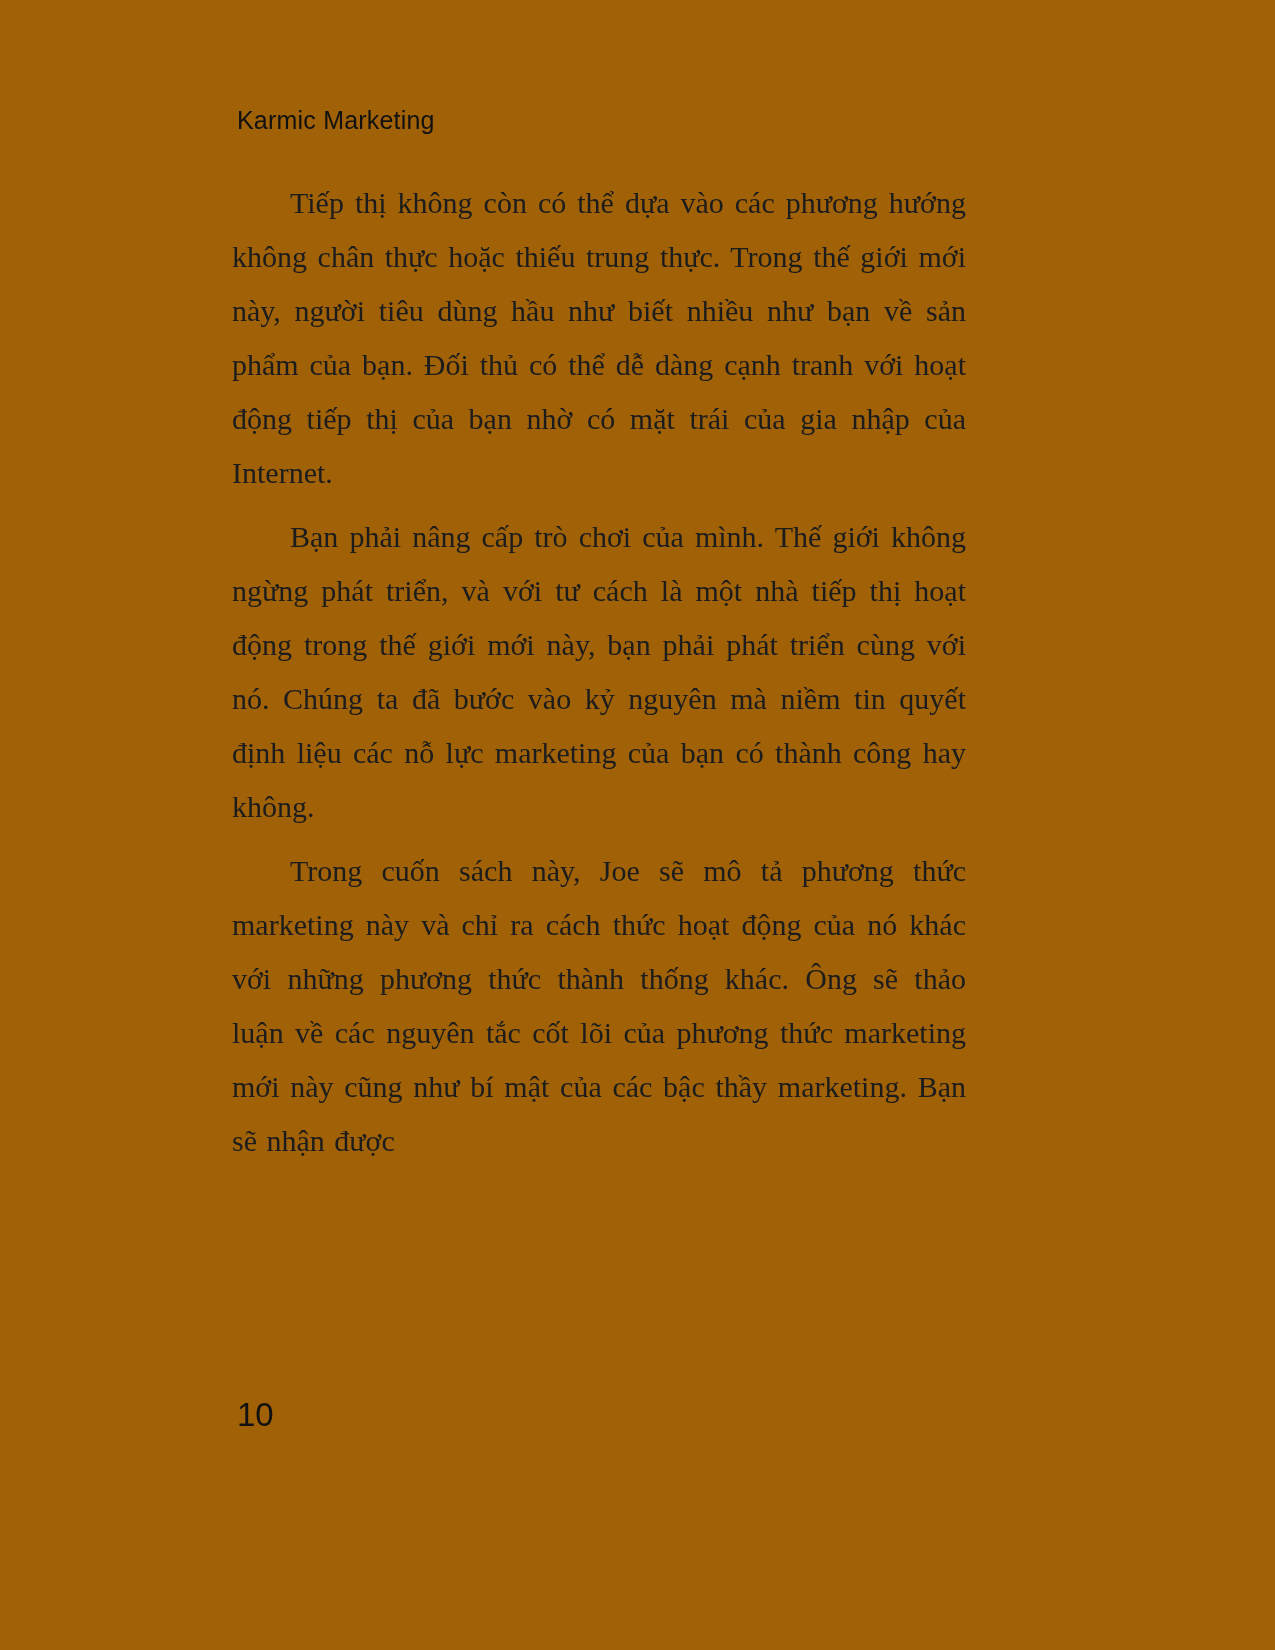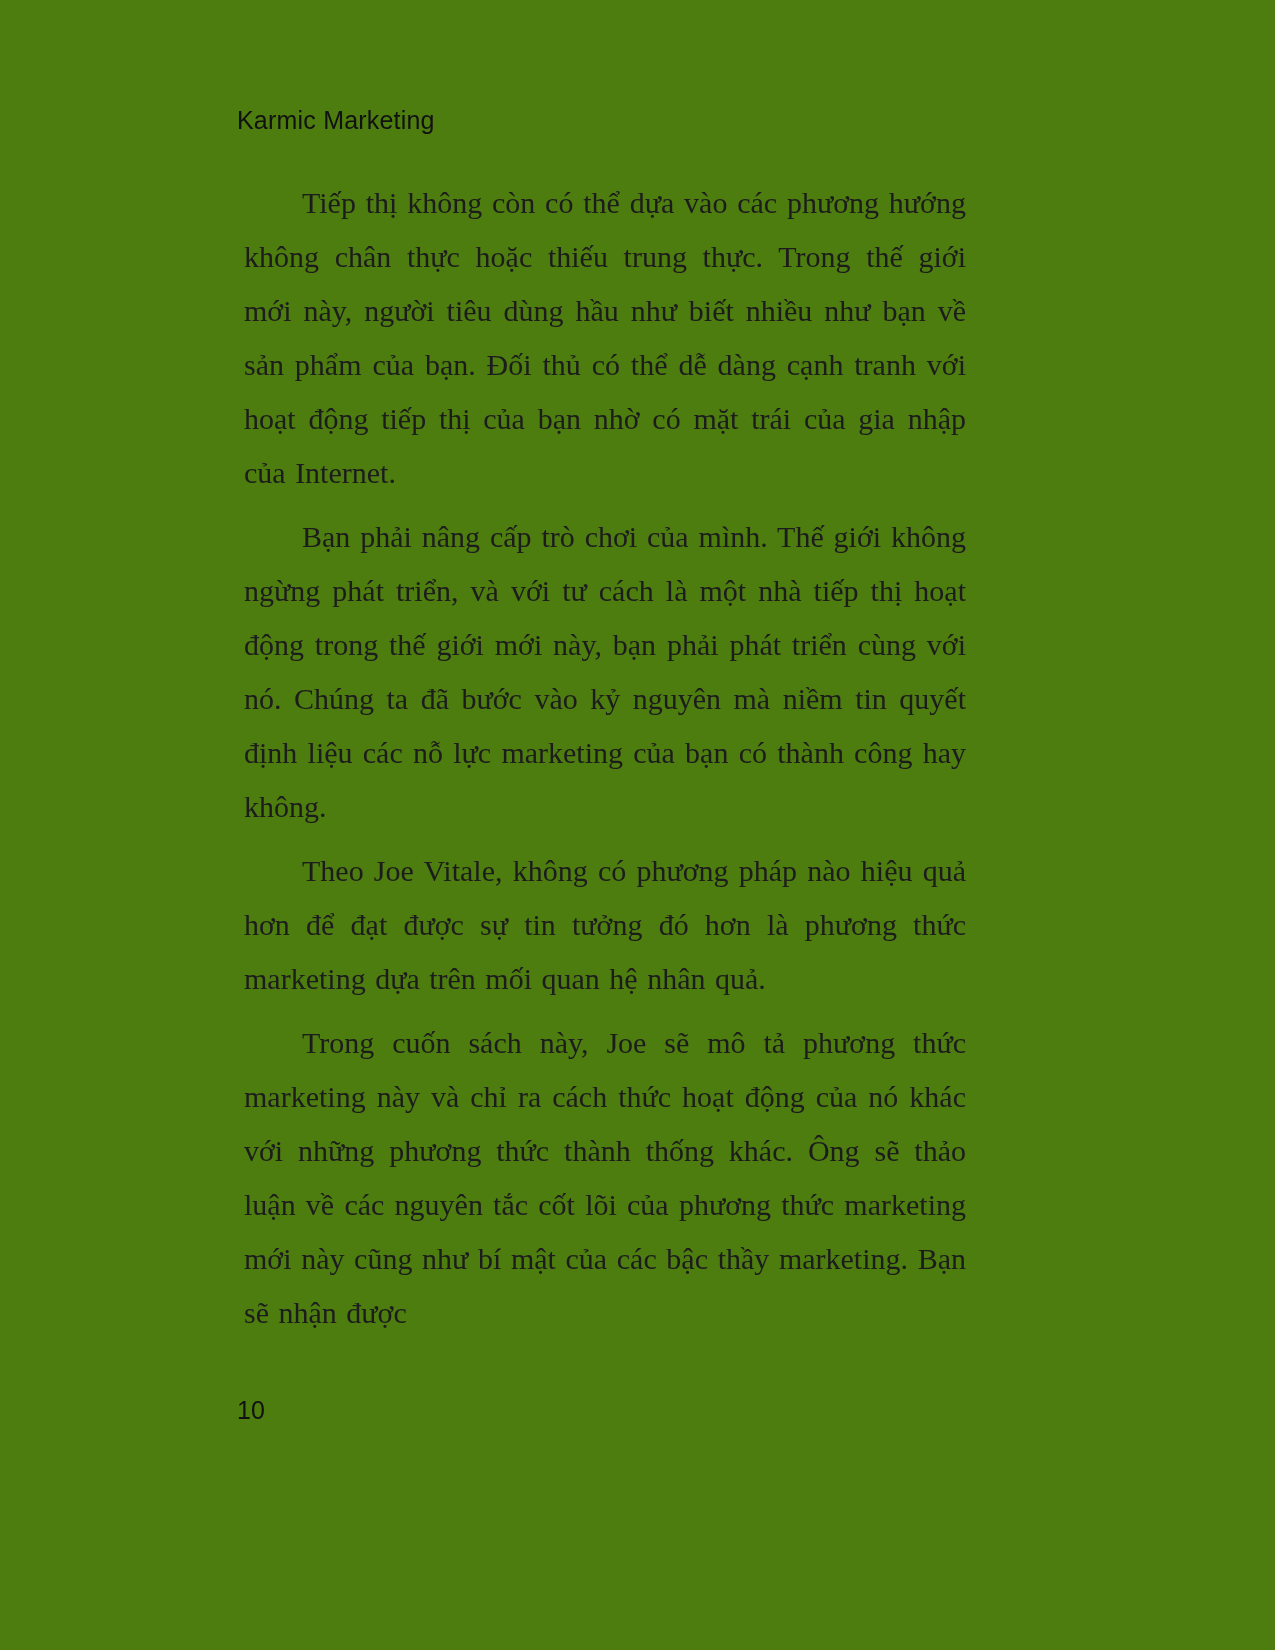--- a/index.html
+++ b/index.html
@@ -4,67 +4,66 @@
 <style>
   html, body {
     margin: 0;
     padding: 0;
     background: #ffffff;
   }
   .page {
     position: relative;
     width: 1275px;
     height: 1650px;
-    background: #4d7c0f;
+    background: #a16207;
     overflow: hidden;
     font-family: "Liberation Serif", serif;
     color: #1c1c1c;
   }
   .running-header {
     position: absolute;
     top: 106px;
     left: 237px;
     font-family: "Liberation Sans", sans-serif;
     font-size: 25px;
     letter-spacing: 0.2px;
     color: #111111;
   }
   .body-text {
     position: absolute;
     top: 176px;
     left: 232px;
     width: 734px;
   }
   .body-text p {
-    margin: 0 0 10px 12px;
+    margin: 0 0 10px 0;
     font-size: 30px;
     line-height: 54px;
     text-align: justify;
     text-indent: 58px;
     color: #1c1c1c;
     word-spacing: 2px;
   }
   .page-number {
     position: absolute;
     left: 237px;
     top: 1396px;
     font-family: "Liberation Sans", sans-serif;
-    font-size: 25px;
+    font-size: 33px;
     color: #111111;
   }
 </style>
 </head>
 <body>
 
 <div class="page">
 
   <div class="running-header">Karmic Marketing</div>
 
   <div class="body-text">
     <p>Tiếp thị không còn có thể dựa vào các phương hướng không chân thực hoặc thiếu trung thực. Trong thế giới mới này, người tiêu dùng hầu như biết nhiều như bạn về sản phẩm của bạn. Đối thủ có thể dễ dàng cạnh tranh với hoạt động tiếp thị của bạn nhờ có mặt trái của gia nhập của Internet.</p>
     <p>Bạn phải nâng cấp trò chơi của mình. Thế giới không ngừng phát triển, và với tư cách là một nhà tiếp thị hoạt động trong thế giới mới này, bạn phải phát triển cùng với nó. Chúng ta đã bước vào kỷ nguyên mà niềm tin quyết định liệu các nỗ lực marketing của bạn có thành công hay không.</p>
-    <p>Theo Joe Vitale, không có phương pháp nào hiệu quả hơn để đạt được sự tin tưởng đó hơn là phương thức marketing dựa trên mối quan hệ nhân quả.</p>
     <p>Trong cuốn sách này, Joe sẽ mô tả phương thức marketing này và chỉ ra cách thức hoạt động của nó khác với những phương thức thành thống khác. Ông sẽ thảo luận về các nguyên tắc cốt lõi của phương thức marketing mới này cũng như bí mật của các bậc thầy marketing. Bạn sẽ nhận được</p>
   </div>
 
   <div class="page-number">10</div>
 
 </div>
 
 </body></html>

